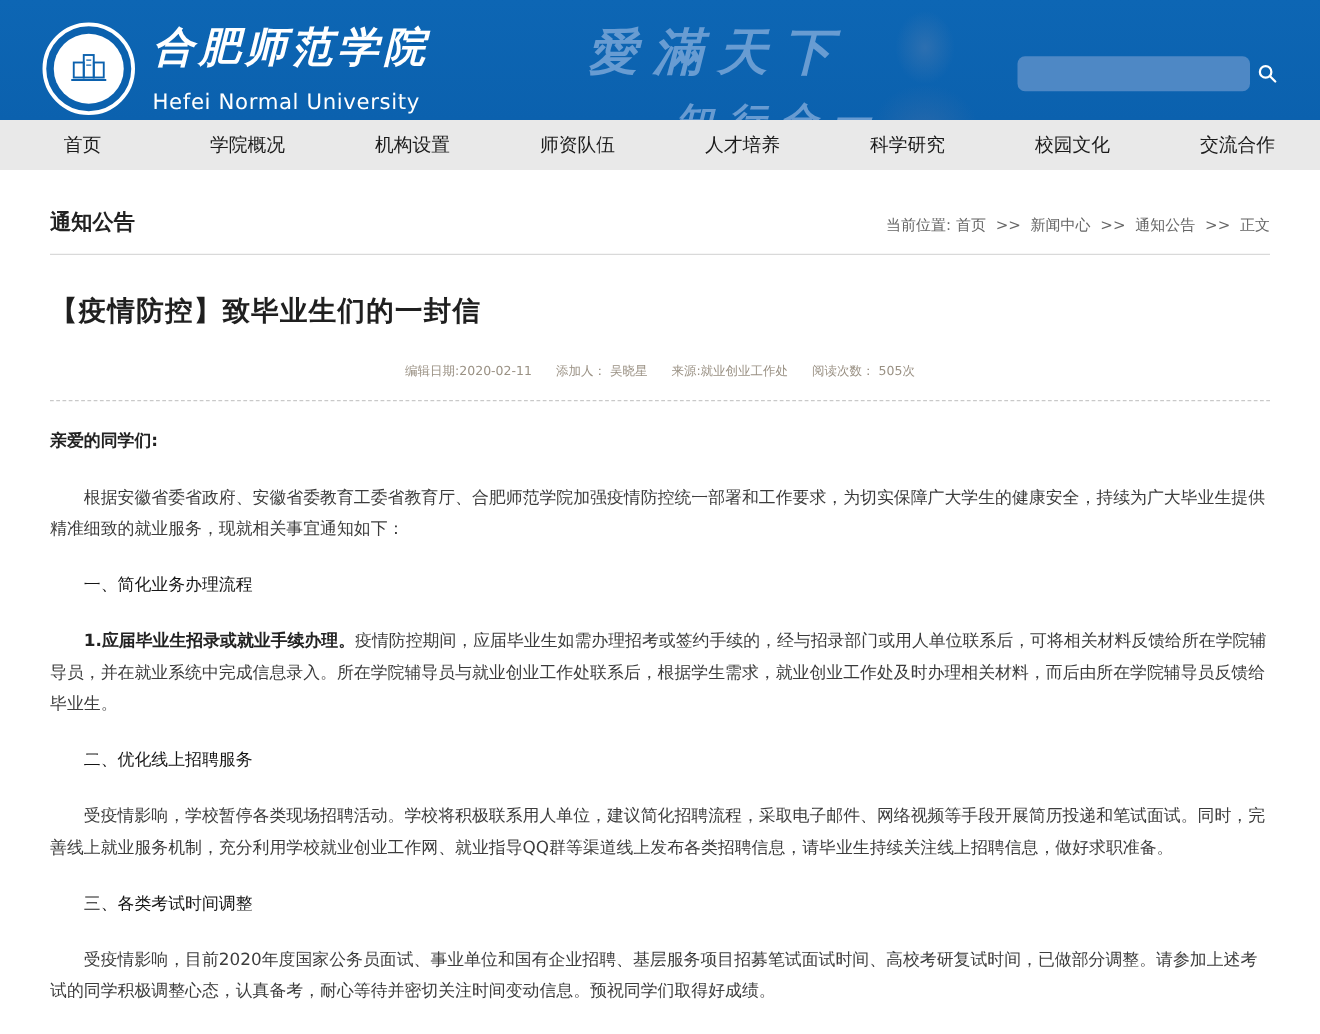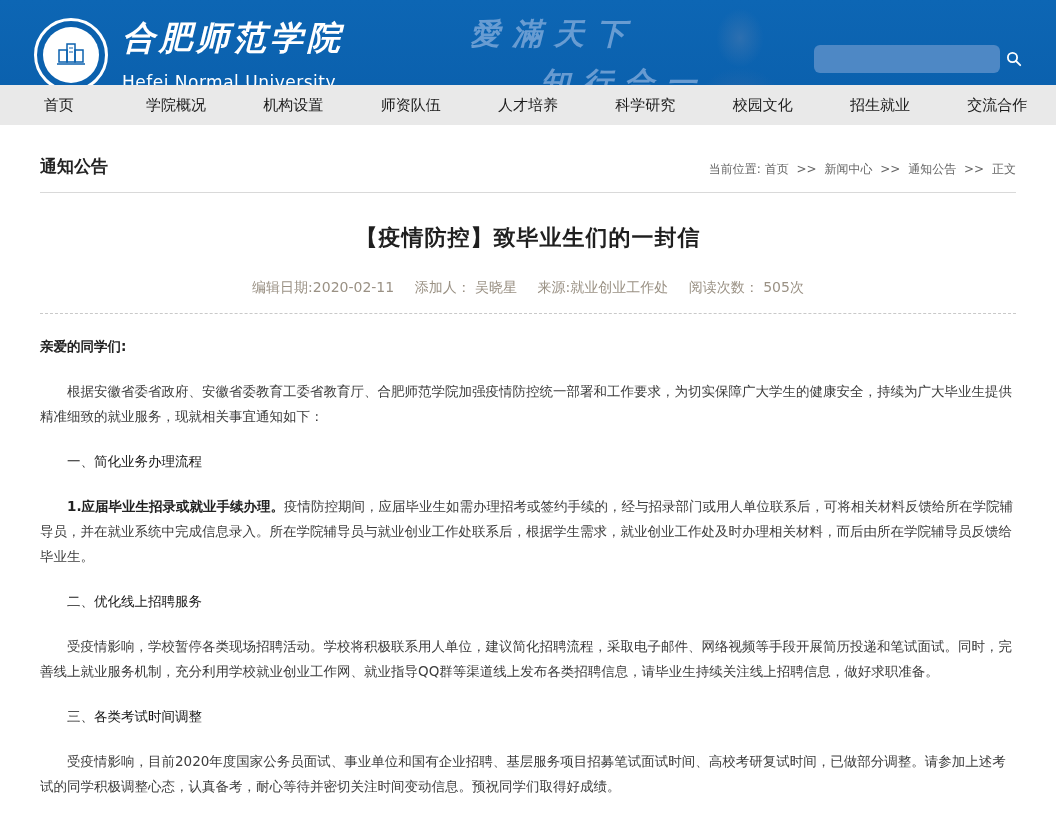--- a/index.html
+++ b/index.html
@@ -1,36 +1,36 @@
 <!DOCTYPE html>
 <html lang="zh"><head>
 <meta charset="utf-8">
 <style>
   * { margin:0; padding:0; box-sizing:border-box; }
   html,body { width:1056px; background:#fff; font-family:"DejaVu Sans","Liberation Sans",sans-serif; }
   body { height:827px; overflow:hidden; }
 
   
   .site-header{
-    position:relative; height:85px; background:linear-gradient(180deg,#0d66b4 0%,#0b61ae 100%);
+    position:relative; height:96px; background:linear-gradient(180deg,#0d66b4 0%,#0b61ae 100%);
     overflow:hidden;
   }
   .logo-wrap{ position:absolute; left:34px; top:18px; display:flex; align-items:center; }
   .seal{ width:74px; height:74px; border-radius:50%; background:#0b61ae; border:3px solid #fff;
          display:flex; align-items:center; justify-content:center; position:relative; }
   .seal-inner{ width:56px; height:56px; border-radius:50%; background:#fff;
          display:flex; align-items:center; justify-content:center; }
   .name-block{ margin-left:14px; color:#fff; }
   .uni-zh{ font-size:33px; font-weight:bold; font-style:italic; letter-spacing:4px;
            font-family:"DejaVu Serif","Liberation Serif",serif; line-height:40px; }
   .uni-en{ font-size:17px; letter-spacing:0.5px; margin-top:14px; }
 
   .slogan{ position:absolute; left:470px; top:14px; color:#79a6d8; opacity:0.85;
            font-family:"DejaVu Serif","Liberation Serif",serif; font-style:italic; font-weight:bold; }
-  .slogan-line1{ font-size:30px; letter-spacing:12px; }
+  .slogan-line1{ font-size:40px; letter-spacing:12px; }
   .slogan-line2{ font-size:30px; letter-spacing:12px; margin-left:70px; margin-top:8px; }
 
   .portrait{ position:absolute; left:655px; top:0; width:170px; height:113px; pointer-events:none;
     background:
       radial-gradient(ellipse 34px 42px at 85px 38px, rgba(70,120,175,0.55) 0%, rgba(70,120,175,0.0) 70%),
       radial-gradient(ellipse 60px 52px at 85px 105px, rgba(60,110,168,0.55) 0%, rgba(60,110,168,0.0) 72%);
   }
 
   .search-wrap{ position:absolute; right:56px; top:45px; width:186px; height:28px;
     background:#4e88c5; border-radius:6px; display:flex; align-items:center; }
@@ -47,23 +47,23 @@
   
   .content{ padding:0 40px; }
   .section-head{ display:flex; justify-content:space-between; align-items:flex-end;
     margin-top:30px;gap:40px; }
   .section-title{ font-size:17px; font-weight:bold; color:#222; }
   .breadcrumb{ font-size:12px; color:#666; }
   .breadcrumb a{ color:#666; text-decoration:none; cursor:pointer; }
   .crumb-sep{ margin:0 4px; }
   .head-rule{ border:none; border-top:1px solid #d9d9d9; margin-top:14px; }
 
-  .article-title{ text-align:center; font-size:22px; font-weight:bold; color:#1f1f1f;
+  .article-title{ text-align:left; font-size:22px; font-weight:bold; color:#1f1f1f;
     margin-top:30px; letter-spacing:1px; }
-  .article-meta{ text-align:center; font-size:14px; color:#9a9184; margin-top:26px; }
+  .article-meta{ text-align:center; font-size:10px; color:#9a9184; margin-top:26px; }
   .article-meta span{ margin:0 8px; }
   .meta-rule{ border:none; border-top:1px dashed #c9c9c9; margin-top:16px; }
 
   .article-body{ margin-top:16px; font-size:13.5px; line-height:25px; color:#3c3c3c; }
   .article-body p{ text-indent:2em; margin:20px 0; }
   .article-body p.greeting{ text-indent:0; font-weight:bold; color:#222; }
   .article-body p.sec-heading{ font-weight:normal; color:#151515; margin:13px 0; }
   .article-body b{ color:#222; }
 </style>
 </head>
@@ -108,21 +108,20 @@
 </header>
 
 <nav class="main-nav">
   <div class="nav-item">首页</div>
   <div class="nav-item">学院概况</div>
   <div class="nav-item">机构设置</div>
   <div class="nav-item">师资队伍</div>
   <div class="nav-item">人才培养</div>
   <div class="nav-item">科学研究</div>
   <div class="nav-item">校园文化</div>
-  <div class="nav-item">招生就业</div>
   <div class="nav-item">交流合作</div>
 </nav>
 
 <main class="content">
   <div class="section-head">
     <div class="section-title">通知公告</div>
     <div class="breadcrumb">
       <span>当前位置:</span>
       <a>首页</a>
       <span class="crumb-sep">&gt;&gt;</span>

